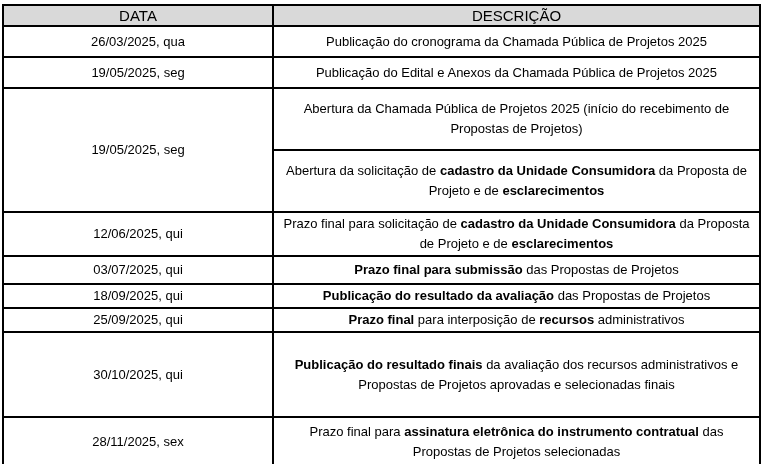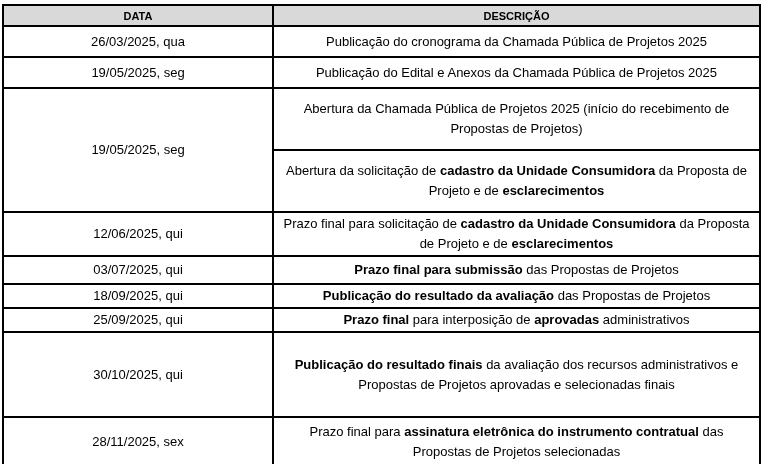--- a/index.html
+++ b/index.html
@@ -27,22 +27,22 @@
     border: 2px solid #000;
     text-align: center;
     vertical-align: middle;
     font-size: 13px;
     line-height: 20px;
     padding: 1px 6px;
     overflow: hidden;
   }
   th {
     background: #d9d9d9;
-    font-weight: bold;
-    font-size: 11px;
+    font-weight: normal;
+    font-size: 15px;
     line-height: 16px;
     padding: 0 6px;
     margin-left: 36px;
   }
   td b { font-weight: bold; }
   tr.h-row  { height: 21px; }
   tr.r0  { height: 31px; }
   tr.r1  { height: 31px; }
   tr.r2a { height: 62px; }
   tr.r2b { height: 62px; }
@@ -90,21 +90,21 @@
     <tr class="r4">
       <td>03/07/2025, qui</td>
       <td><b>Prazo final para submissão</b><span> das Propostas de Projetos</span></td>
     </tr>
     <tr class="r5">
       <td>18/09/2025, qui</td>
       <td><b>Publicação do resultado da avaliação</b><span> das Propostas de Projetos</span></td>
     </tr>
     <tr class="r6">
       <td>25/09/2025, qui</td>
-      <td><b>Prazo final</b><span> para interposição de </span><b>aprovadas</b><span> administrativos</span></td>
+      <td><b>Prazo final</b><span> para interposição de </span><b>recursos</b><span> administrativos</span></td>
     </tr>
     <tr class="r7">
       <td>30/10/2025, qui</td>
       <td><b>Publicação do resultado finais</b><span> da avaliação dos recursos administrativos e Propostas de Projetos aprovadas e selecionadas finais</span></td>
     </tr>
     <tr class="r8">
       <td>28/11/2025, sex</td>
       <td><span>Prazo final para </span><b>assinatura eletrônica do instrumento contratual</b><span> das Propostas de Projetos selecionadas</span></td>
     </tr>
   </tbody>

